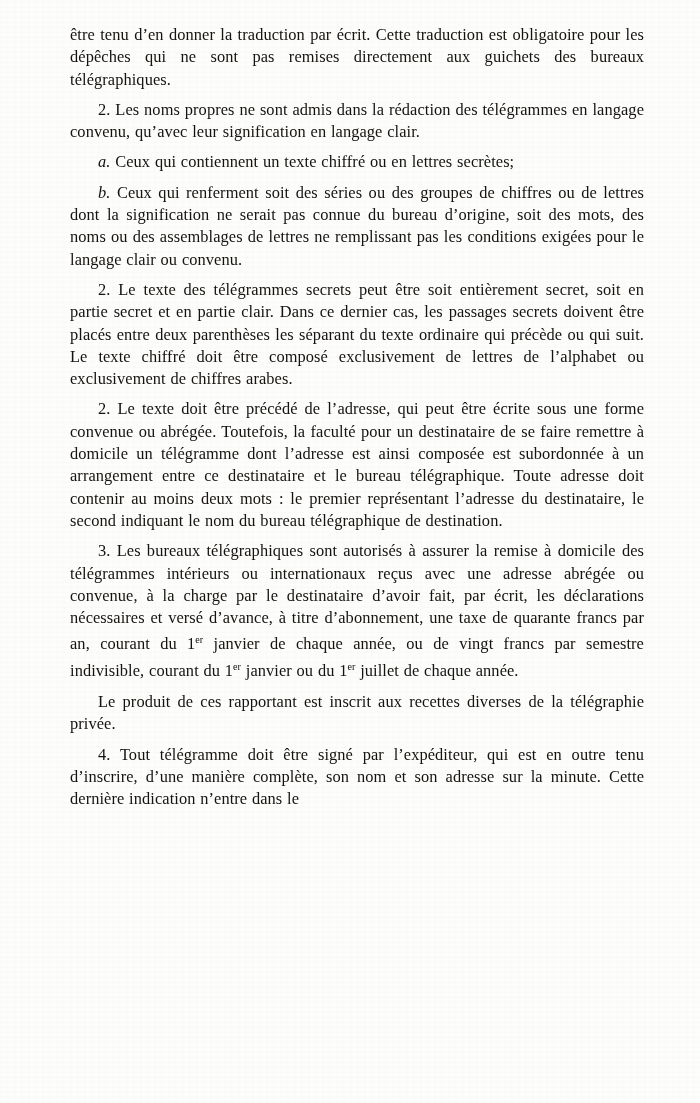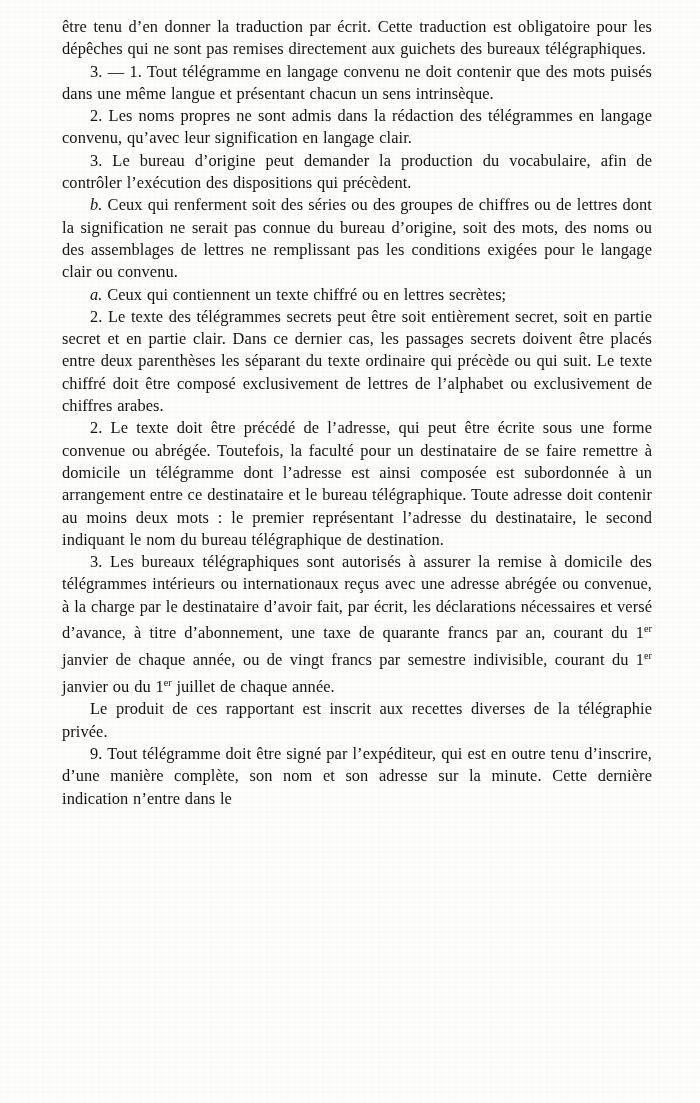--- a/index.html
+++ b/index.html
@@ -34,21 +34,21 @@
     position: relative;
     z-index: 2;
     font-size: 16.4px;
     line-height: 22.3px;
     text-align: justify;
     text-justify: inter-word;
     letter-spacing: .005em;
     word-spacing: .035em;
   }
   p {
-    margin: 0;
+    margin: 8px;
     text-indent: 28px;
   }
   p.noindent {
     text-indent: 0;
   }
   .sub {
     vertical-align: super;
     font-size: .62em;
     letter-spacing: 0;
   }
@@ -57,24 +57,22 @@
   }
 </style>
 </head>
 <body>
 
 <div id="page">
   <div class="scan"></div>
 
   <div class="body-text">
     <p class="noindent">être tenu d’en donner la traduction par écrit. Cette traduction est obligatoire pour les dépêches qui ne sont pas remises directement aux guichets des bureaux télégraphiques.</p>
-    <p>3. — 1. Tout télégramme en langage convenu ne doit contenir que des mots puisés dans une même langue et présentant chacun un sens intrinsèque.</p>
     <p>2. Les noms propres ne sont admis dans la rédaction des télégrammes en langage convenu, qu’avec leur signification en langage clair.</p>
-    <p>3. Le bureau d’origine peut demander la production du vocabulaire, afin de contrôler l’exécution des dispositions qui précèdent.</p>
+    <p><i>a.</i> Ceux qui contiennent un texte chiffré ou en lettres secrètes;</p>
     <p><i>b.</i> Ceux qui renferment soit des séries ou des groupes de chiffres ou de lettres dont la signification ne serait pas connue du bureau d’origine, soit des mots, des noms ou des assemblages de lettres ne remplissant pas les conditions exigées pour le langage clair ou convenu.</p>
-    <p><i>a.</i> Ceux qui contiennent un texte chiffré ou en lettres secrètes;</p>
     <p>2. Le texte des télégrammes secrets peut être soit entièrement secret, soit en partie secret et en partie clair. Dans ce dernier cas, les passages secrets doivent être placés entre deux parenthèses les séparant du texte ordinaire qui précède ou qui suit. Le texte chiffré doit être composé exclusivement de lettres de l’alphabet ou exclusivement de chiffres arabes.</p>
     <p>2. Le texte doit être précédé de l’adresse, qui peut être écrite sous une forme convenue ou abrégée. Toutefois, la faculté pour un destinataire de se faire remettre à domicile un télégramme dont l’adresse est ainsi composée est subordonnée à un arrangement entre ce destinataire et le bureau télégraphique. Toute adresse doit contenir au moins deux mots : le premier représentant l’adresse du destinataire, le second indiquant le nom du bureau télégraphique de destination.</p>
     <p>3. Les bureaux télégraphiques sont autorisés à assurer la remise à domicile des télégrammes intérieurs ou internationaux reçus avec une adresse abrégée ou convenue, à la charge par le destinataire d’avoir fait, par écrit, les déclarations nécessaires et versé d’avance, à titre d’abonnement, une taxe de quarante francs par an, courant du 1<span class="sub">er</span> janvier de chaque année, ou de vingt francs par semestre indivisible, courant du 1<span class="sub">er</span> janvier ou du 1<span class="sub">er</span> juillet de chaque année.</p>
     <p>Le produit de ces rapportant est inscrit aux recettes diverses de la télégraphie privée.</p>
-    <p>9. Tout télégramme doit être signé par l’expéditeur, qui est en outre tenu d’inscrire, d’une manière complète, son nom et son adresse sur la minute. Cette dernière indication n’entre dans le</p>
+    <p>4. Tout télégramme doit être signé par l’expéditeur, qui est en outre tenu d’inscrire, d’une manière complète, son nom et son adresse sur la minute. Cette dernière indication n’entre dans le</p>
   </div>
 </div>
 
 </body></html>

